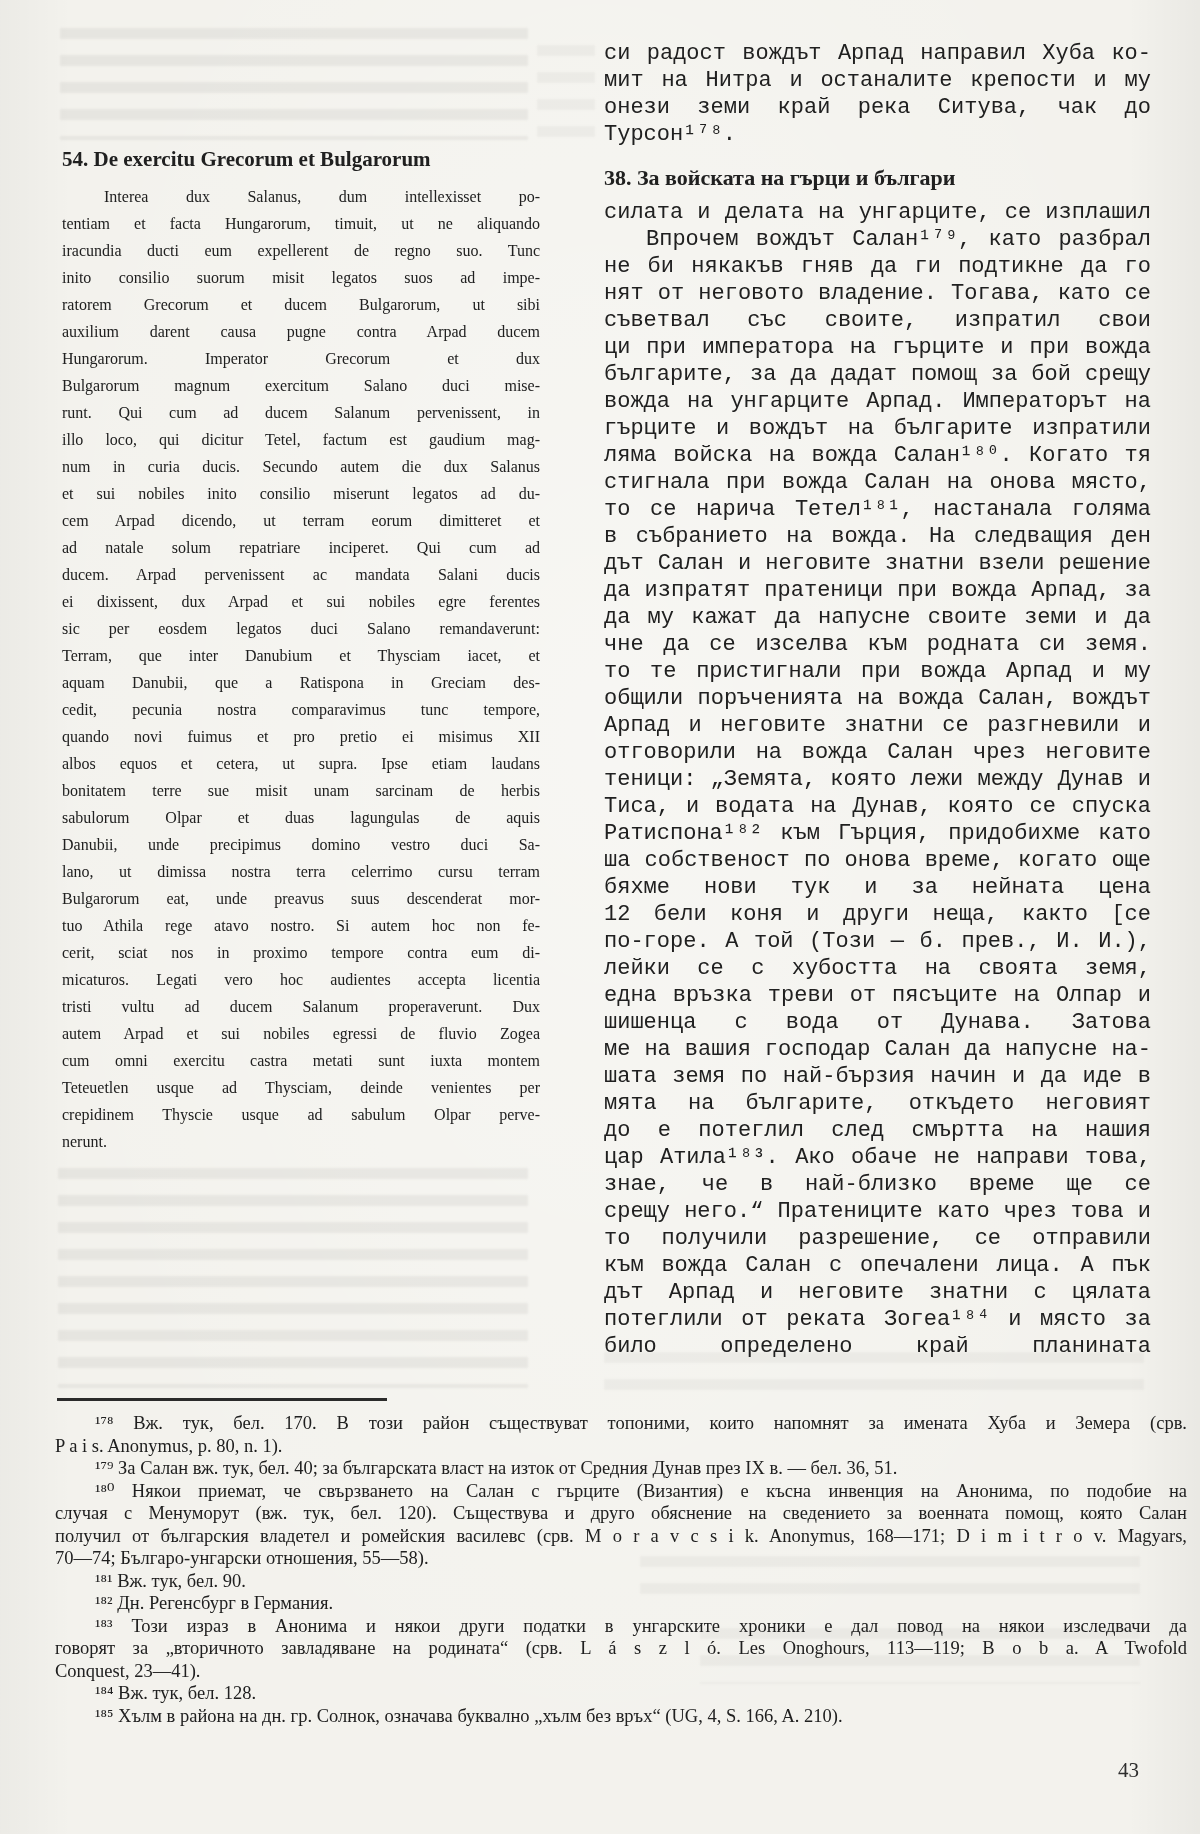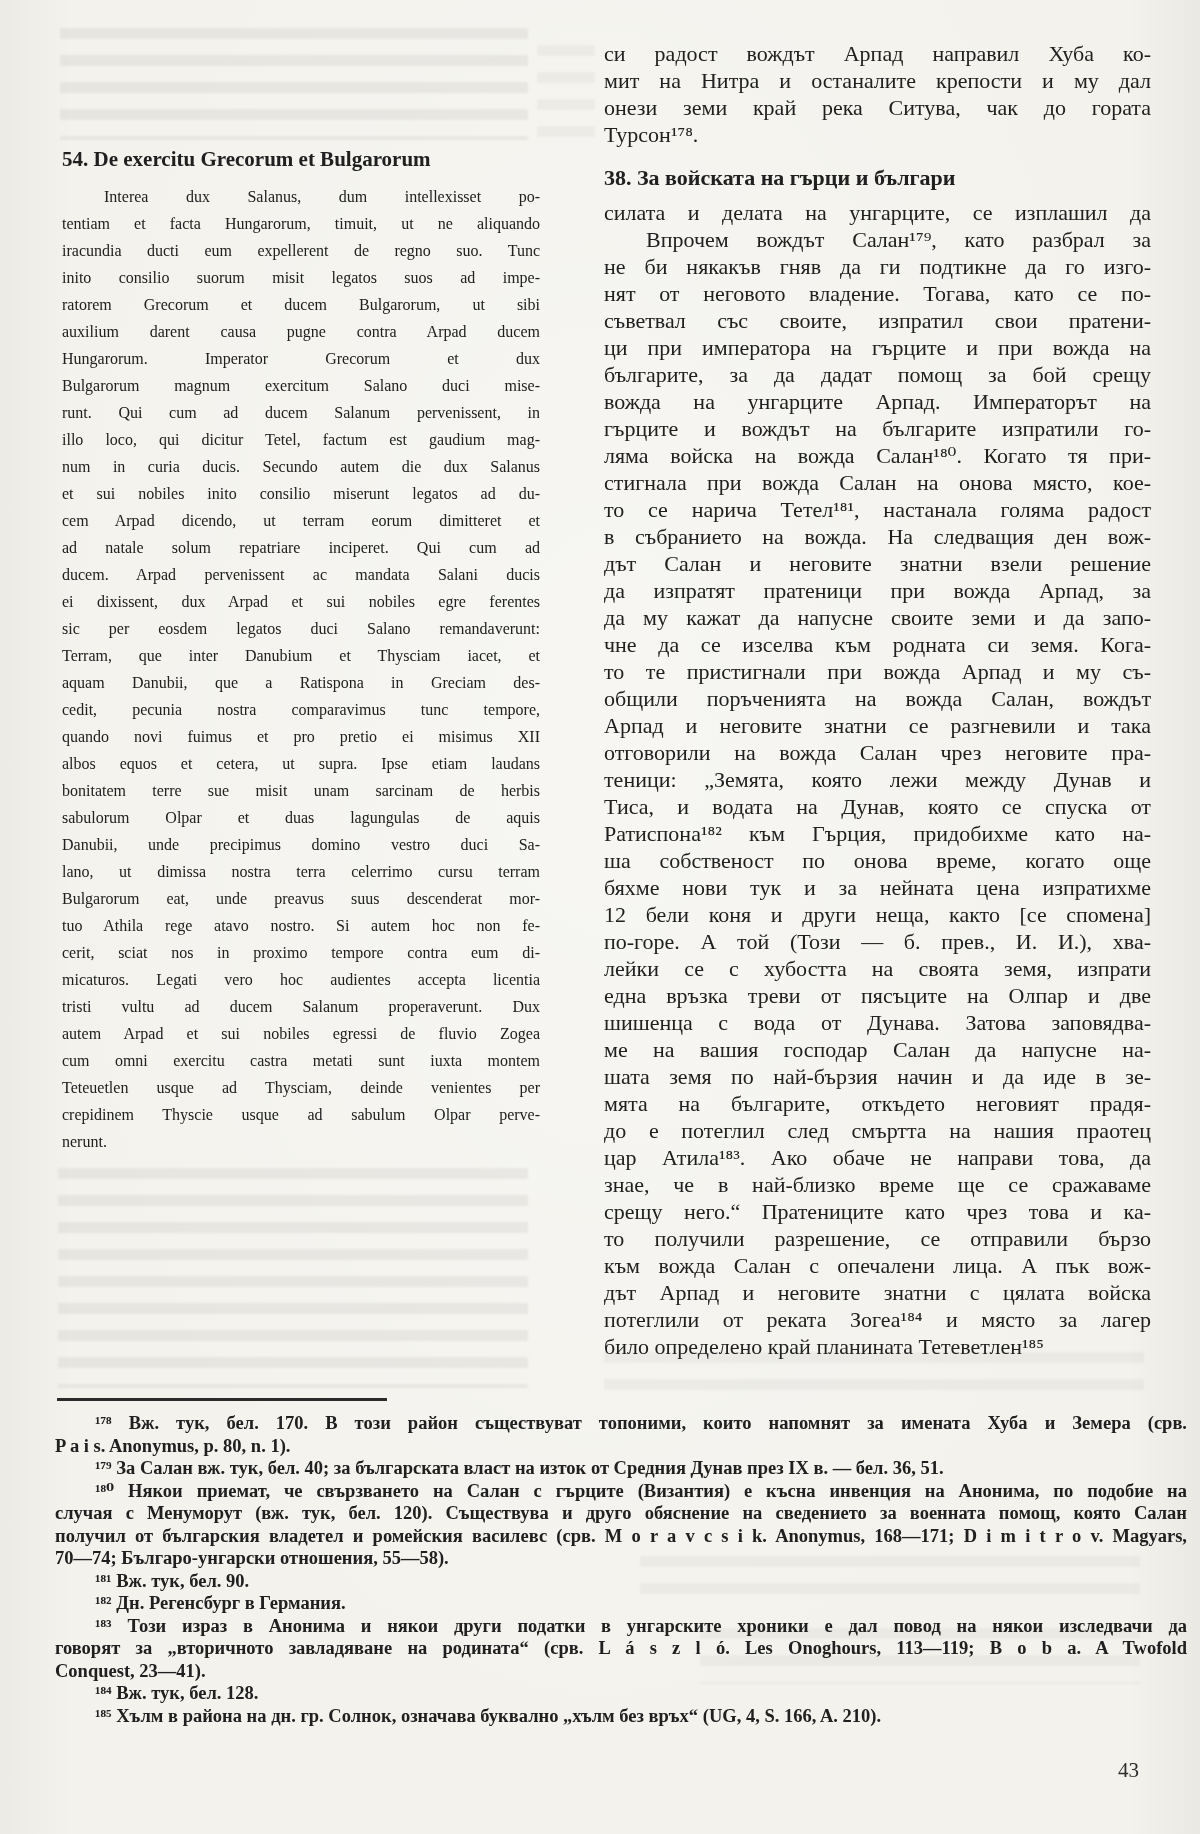--- a/index.html
+++ b/index.html
@@ -21,26 +21,26 @@
   .col.right .heading{font-size:22px;margin-top:16px;margin-bottom:8px;}
   .tline{
     text-align:justify;
     text-align-last:justify;
     white-space:normal;
     height:27px;
     line-height:27px;
     overflow:hidden;
   }
   .col.left .tline{font-size:16px;}
-  .col.right .tline{font-size:22px;}
+  .col.right .tline{font-size:22px;font-family:Liberation Mono, monospace;}
   .tline.indent{text-indent:42px;}
   .tline.last{text-align-last:left;}
   .footnotes{position:absolute;left:55px;top:1398px;width:1132px;}
   .fnrule{width:330px;height:3px;background:#2b2b2b;margin:0 0 11px 2px;}
-  .fn .tline{font-size:18.5px;height:22.5px;line-height:22.5px;font-weight:bold;}
+  .fn .tline{font-size:18.5px;height:22.5px;line-height:22.5px;}
   .fn .tline.indent{text-indent:40px;}
   .pagenum{position:absolute;left:1118px;top:1758px;font-size:21px;color:#2e2e2e;}
   .bleed{
     position:absolute;
     opacity:.42;
     filter:blur(1.3px);
     background:repeating-linear-gradient(180deg,
       rgba(126,124,119,.25) 0px, rgba(126,124,119,.25) 11px,
       rgba(0,0,0,0) 11px, rgba(0,0,0,0) 27px);
   }

